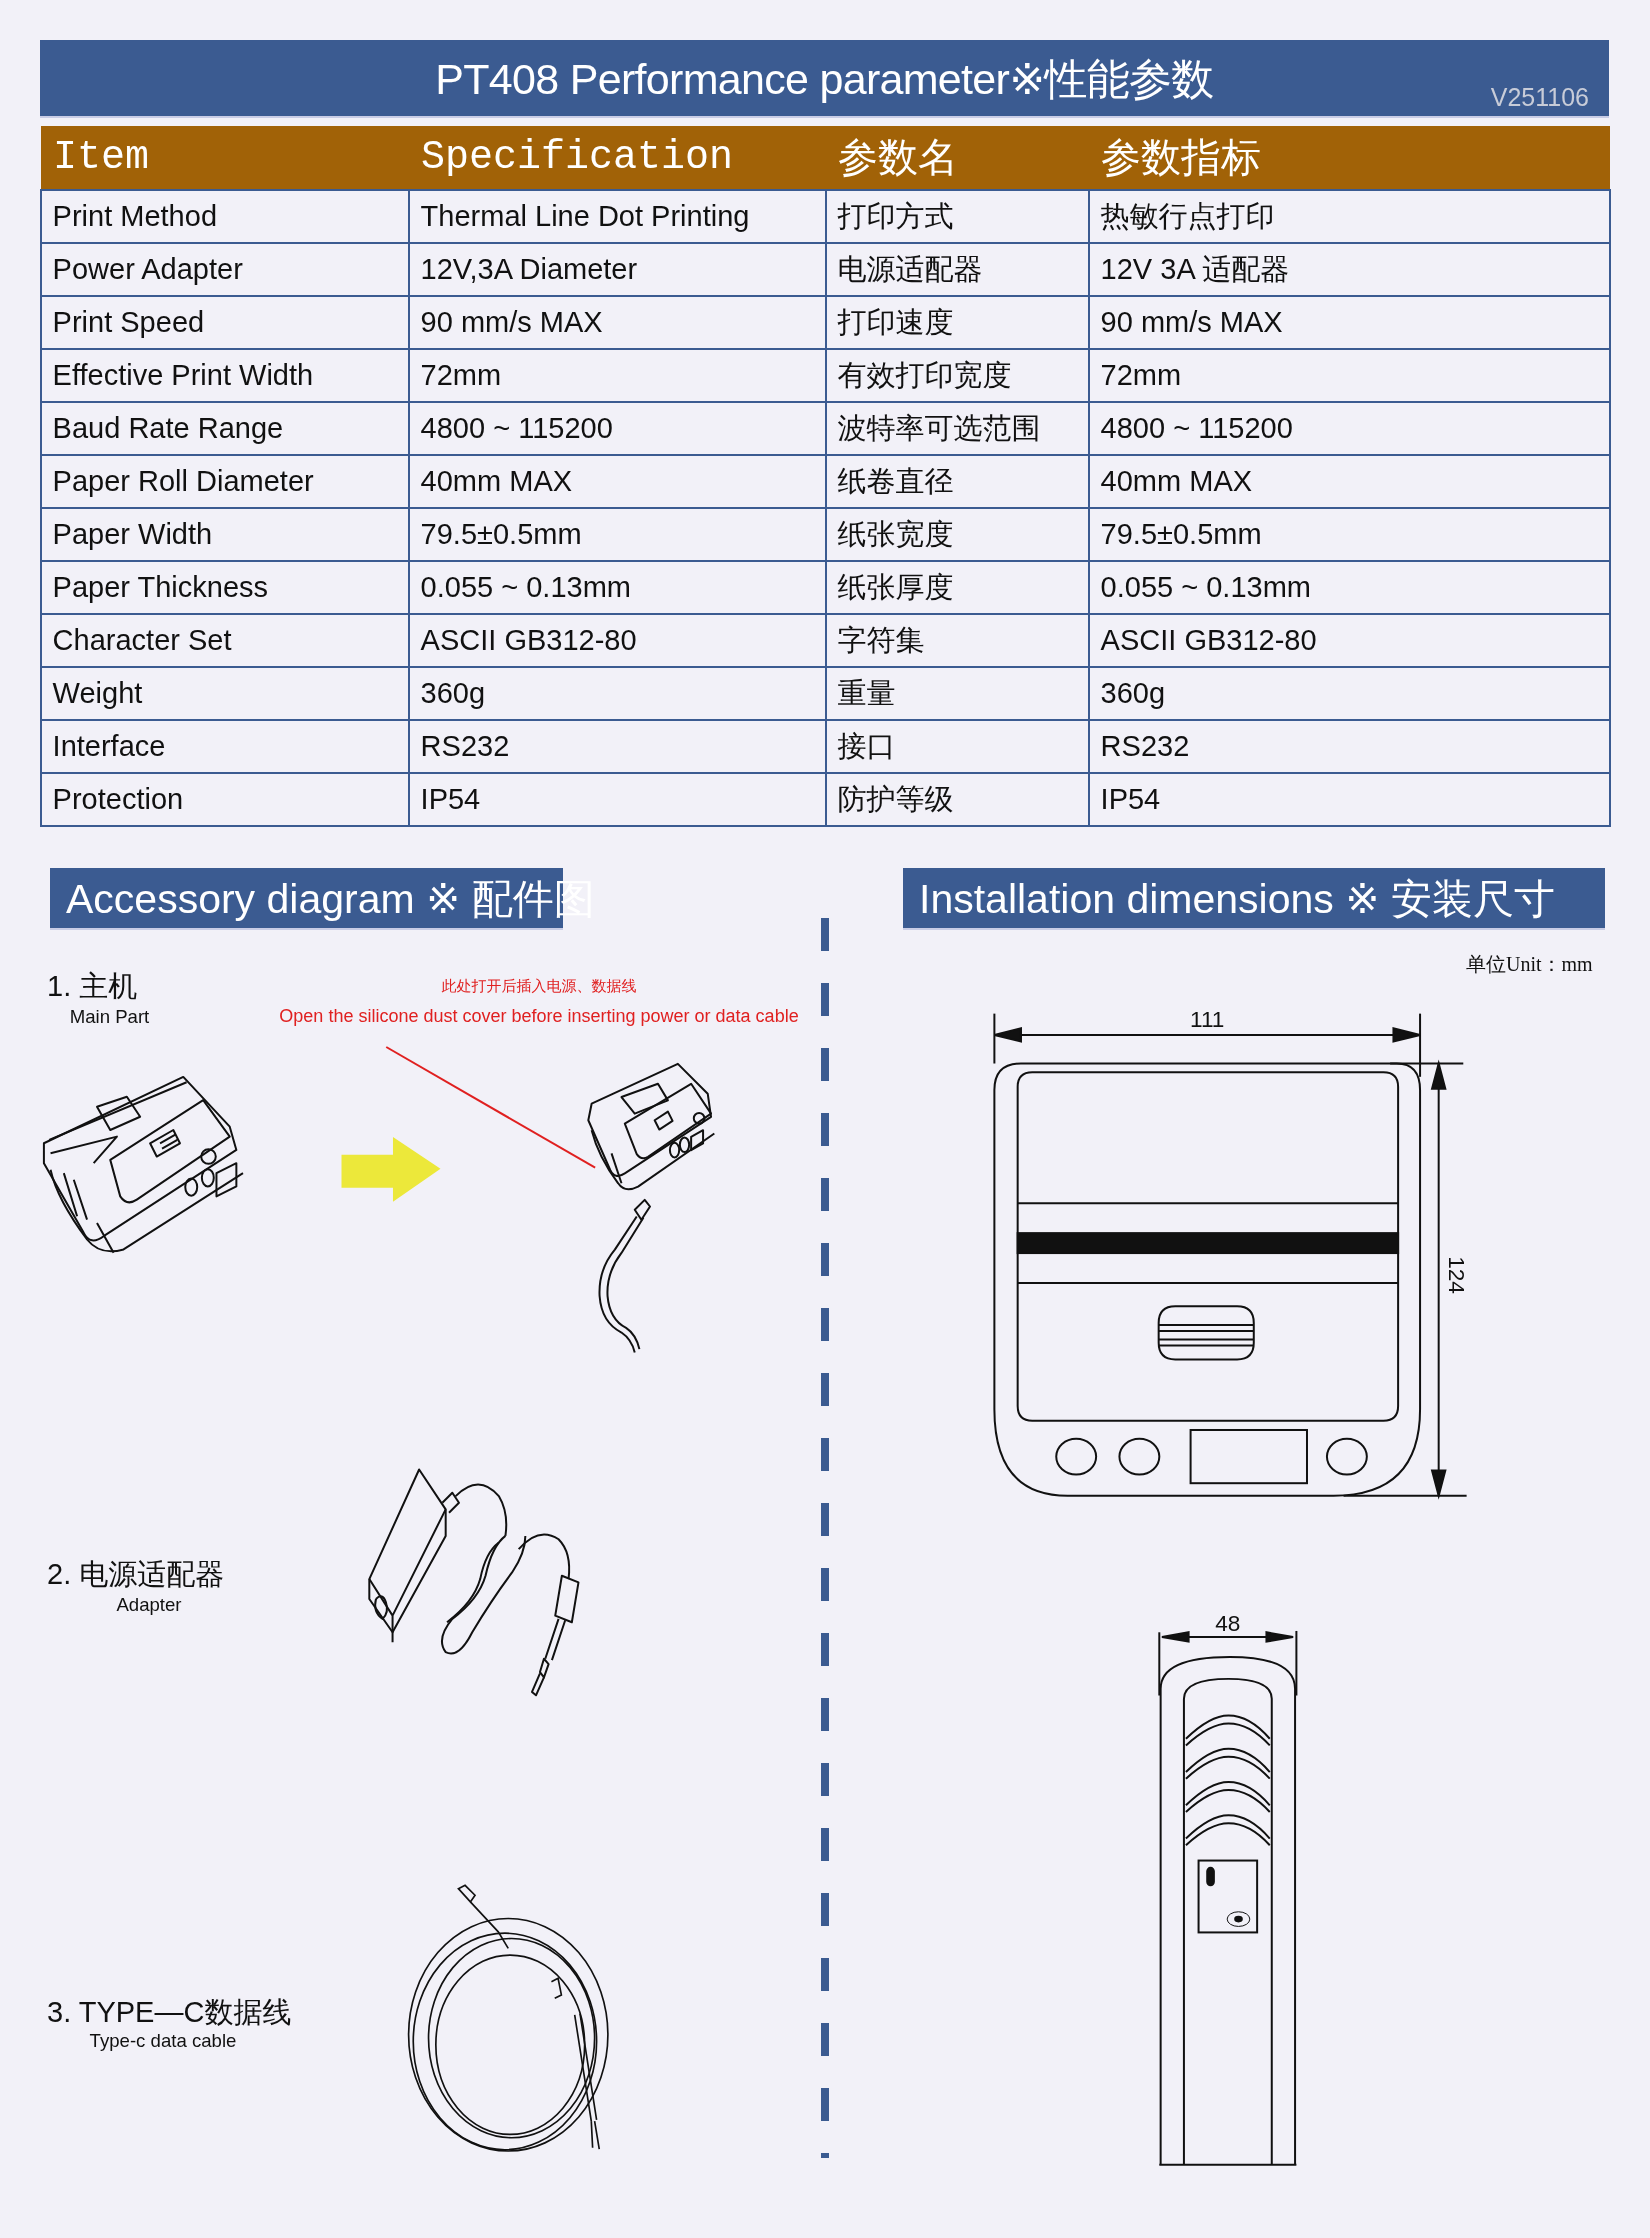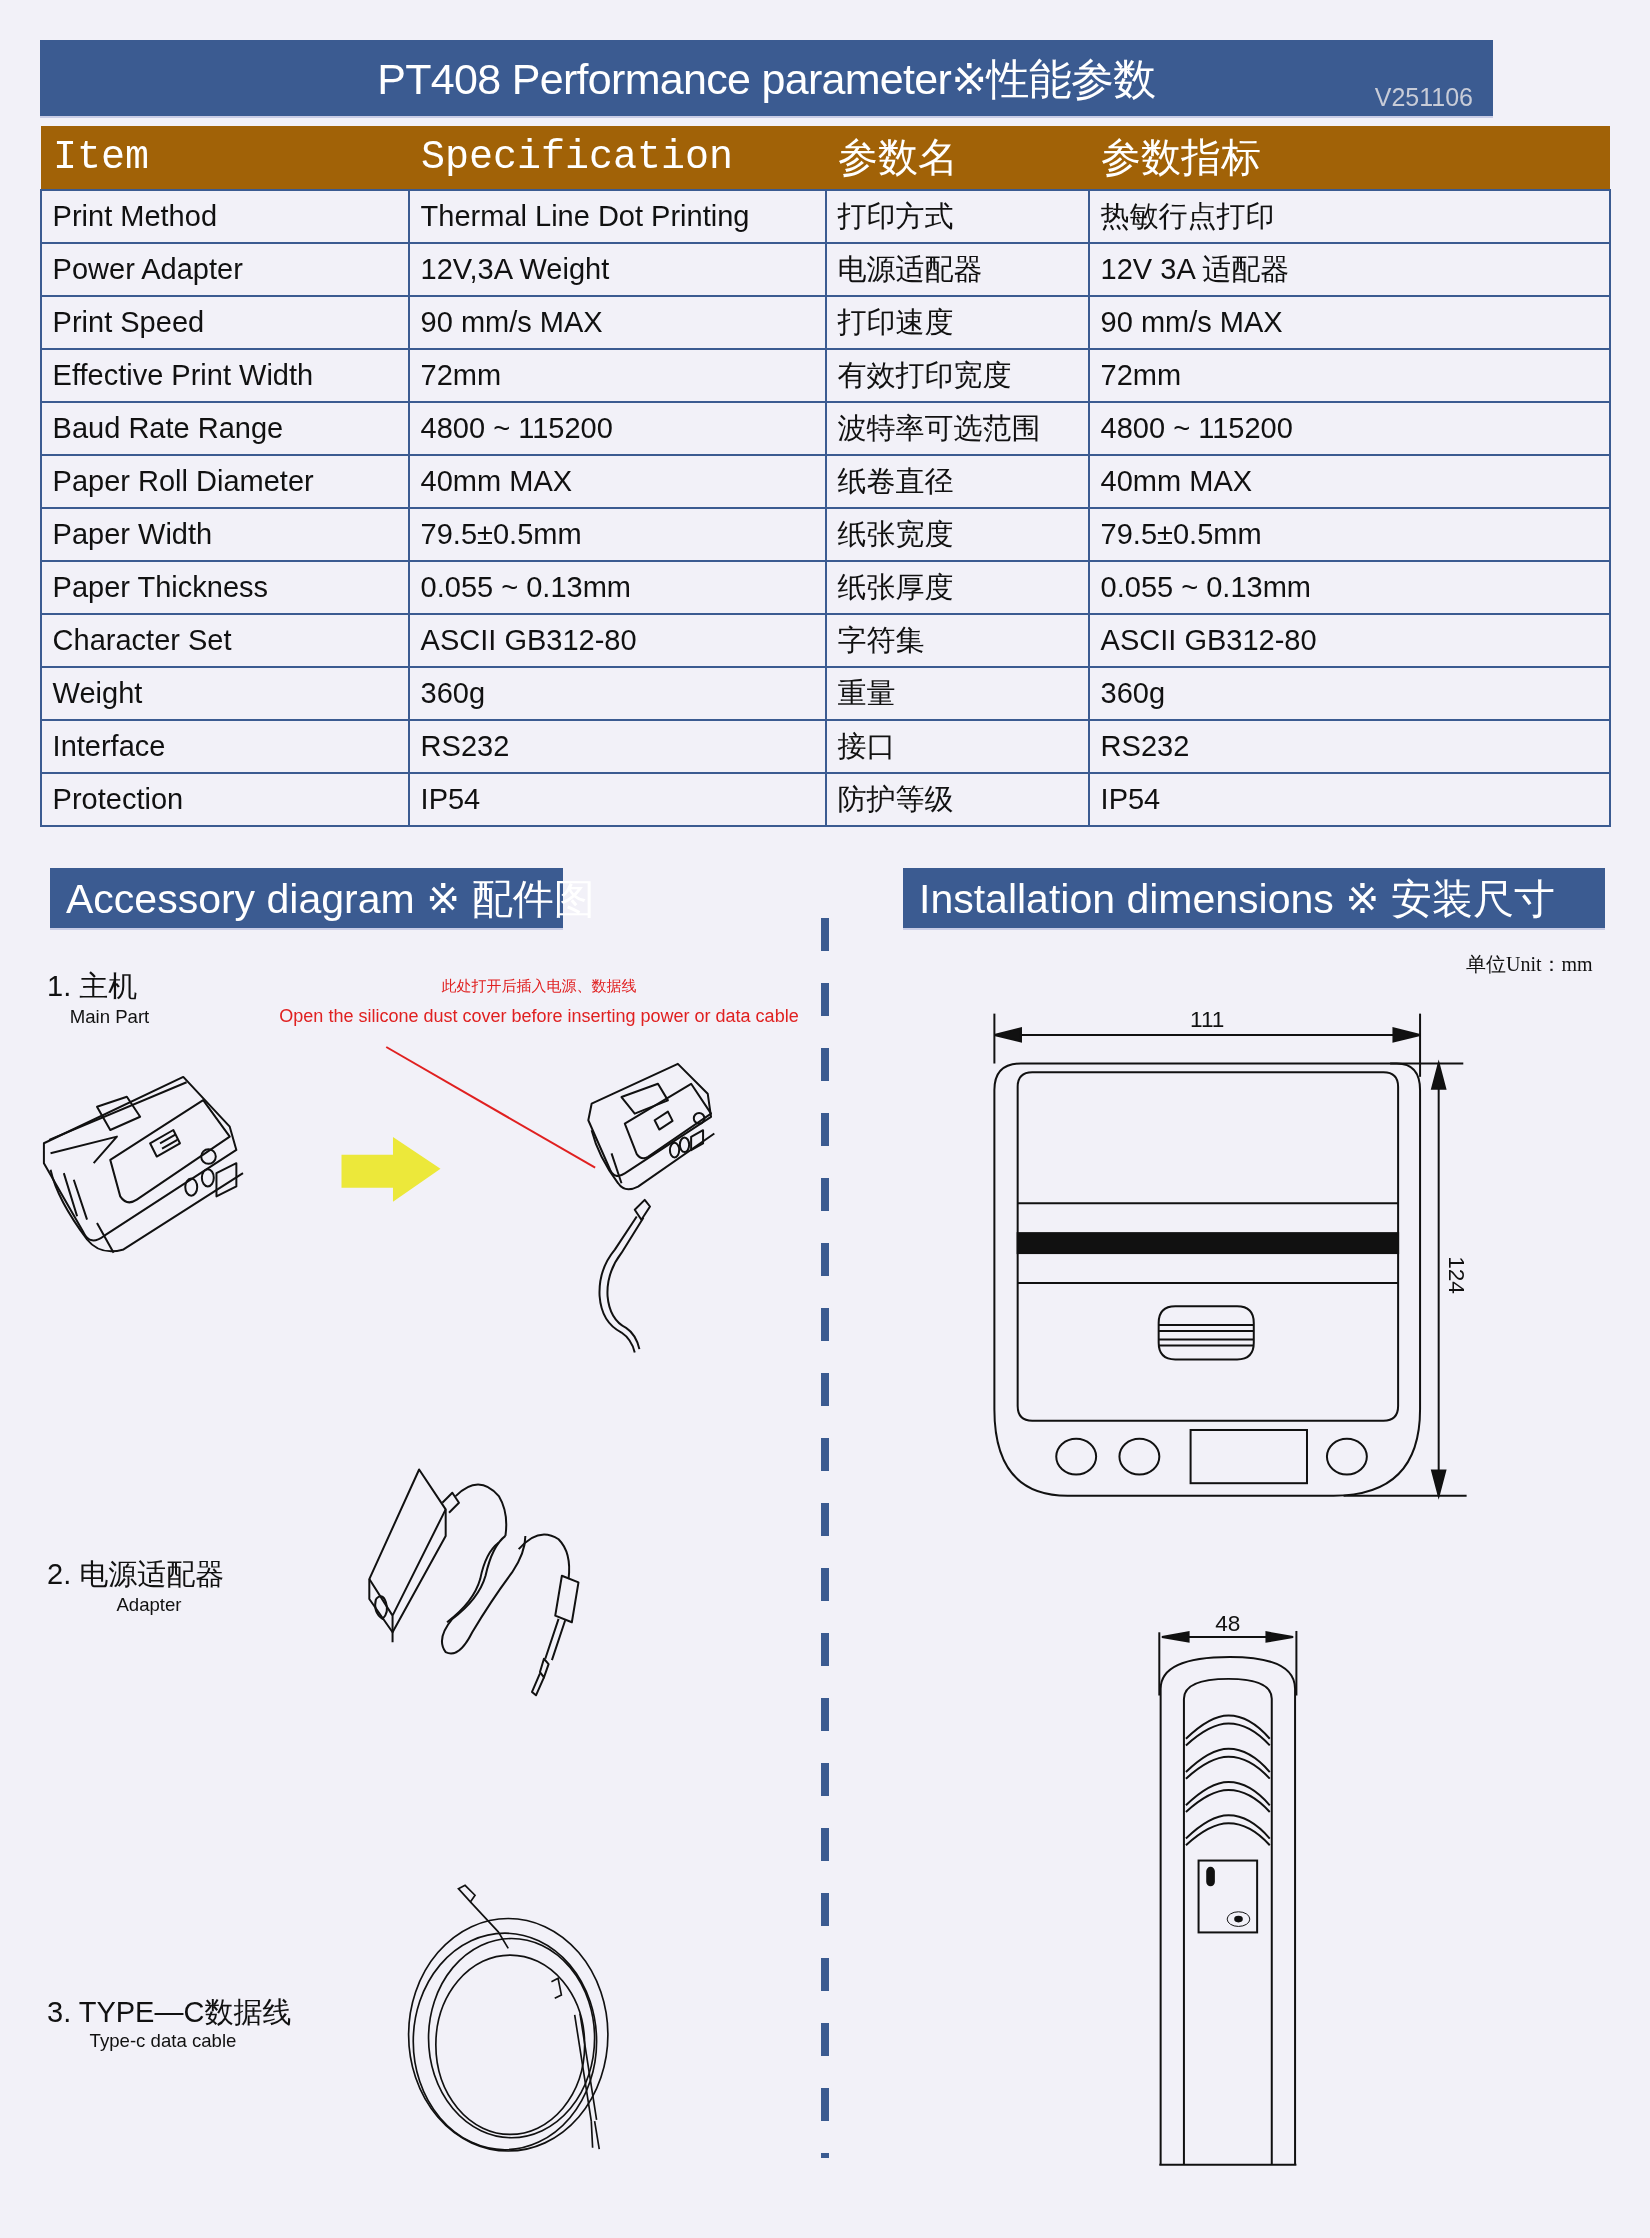--- a/index.html
+++ b/index.html
@@ -4,21 +4,21 @@
 <style>
   html, body { margin:0; padding:0; }
   body {
     width:1650px; height:2239px; position:relative; overflow:hidden;
     background:#F2F1F8;
     font-family:"Liberation Sans", "DejaVu Sans", sans-serif;
     color:#111;
   }
   .abs { position:absolute; }
   .banner {
-    left:40px; top:40px; width:1453px; height:76px; background:#3B5B91;
+    left:40px; top:40px; width:1569px; height:76px; background:#3B5B91;
     color:#fff; border-bottom:2px solid #c9cde6;
   }
   .banner .title {
     position:absolute; left:0; right:0; top:13.3px; text-align:center;
     font-size:43px; line-height:53px; letter-spacing:-0.7px;
   }
   .banner .version {
     position:absolute; right:20px; top:43px; font-size:25px; color:#c8ccd8;
   }
   table.spec {
@@ -77,21 +77,21 @@
   </thead>
   <tbody>
     <tr>
         <td>Print Method</td>
         <td>Thermal Line Dot Printing</td>
         <td>打印方式</td>
         <td>热敏行点打印</td>
       </tr>
     <tr>
         <td>Power Adapter</td>
-        <td>12V,3A Weight</td>
+        <td>12V,3A Diameter</td>
         <td>电源适配器</td>
         <td>12V 3A 适配器</td>
       </tr>
     <tr>
         <td>Print Speed</td>
         <td>90 mm/s  MAX</td>
         <td>打印速度</td>
         <td>90 mm/s  MAX</td>
       </tr>
     <tr>

